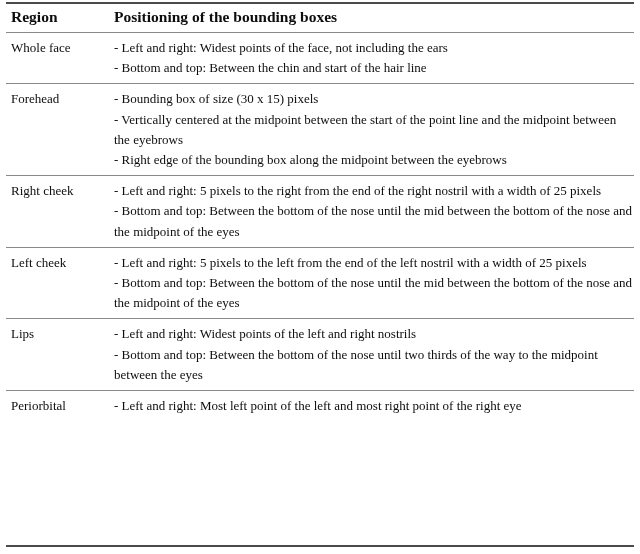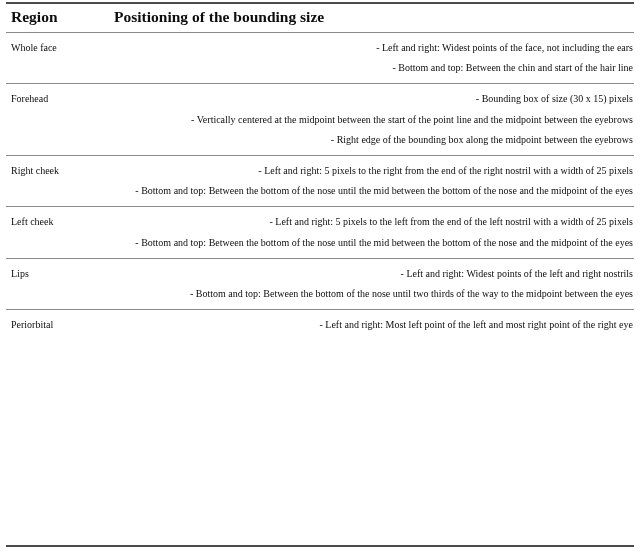--- a/index.html
+++ b/index.html
@@ -58,21 +58,21 @@
     line-height: 20px;
     text-align: left;
     vertical-align: top;
     padding: 5px 0 5px 0;
     border-bottom: 1.5px solid #8a8a8a;
   }
   table.region-table thead th.th-region { padding-left: 5px; }
   table.region-table thead th.th-desc   { padding-left: 6px; }
 
   table.region-table tbody td {
-    font-size: 10px;
+    font-size: 13px;
     line-height: 20.2px;
     text-align: left;
     vertical-align: top;
     padding-top: 5px;
     padding-bottom: 5px;
     border-bottom: 1.5px solid #8a8a8a;
   }
   table.region-table tbody tr:last-child td {
     border-bottom: none;
   }
@@ -80,39 +80,38 @@
   table.region-table tbody td.cell-desc   { padding-left: 6px; }
 
   .desc-line {
     display: block;
     white-space: normal;
   }
   
   .desc-line {
     padding-left: 0;
     text-indent: 0;
-    text-align: right;
   }
 </style>
 </head>
 <body>
 
 <div id="table-wrap">
 
   <div class="rule-top"></div>
 
   <table class="region-table">
     <colgroup>
       <col class="col-region">
       <col class="col-desc">
     </colgroup>
     <thead>
       <tr>
         <th class="th-region">Region</th>
-        <th class="th-desc">Positioning of the bounding size</th>
+        <th class="th-desc">Positioning of the bounding boxes</th>
       </tr>
     </thead>
     <tbody>
         <tr>
           <td class="cell-region">Whole face</td>
           <td class="cell-desc">
             <span class="desc-line">- Left and right:  Widest points of the face, not including the ears</span>
             <span class="desc-line">- Bottom and top:  Between the chin and start of the hair line</span>
           </td>
         </tr>

